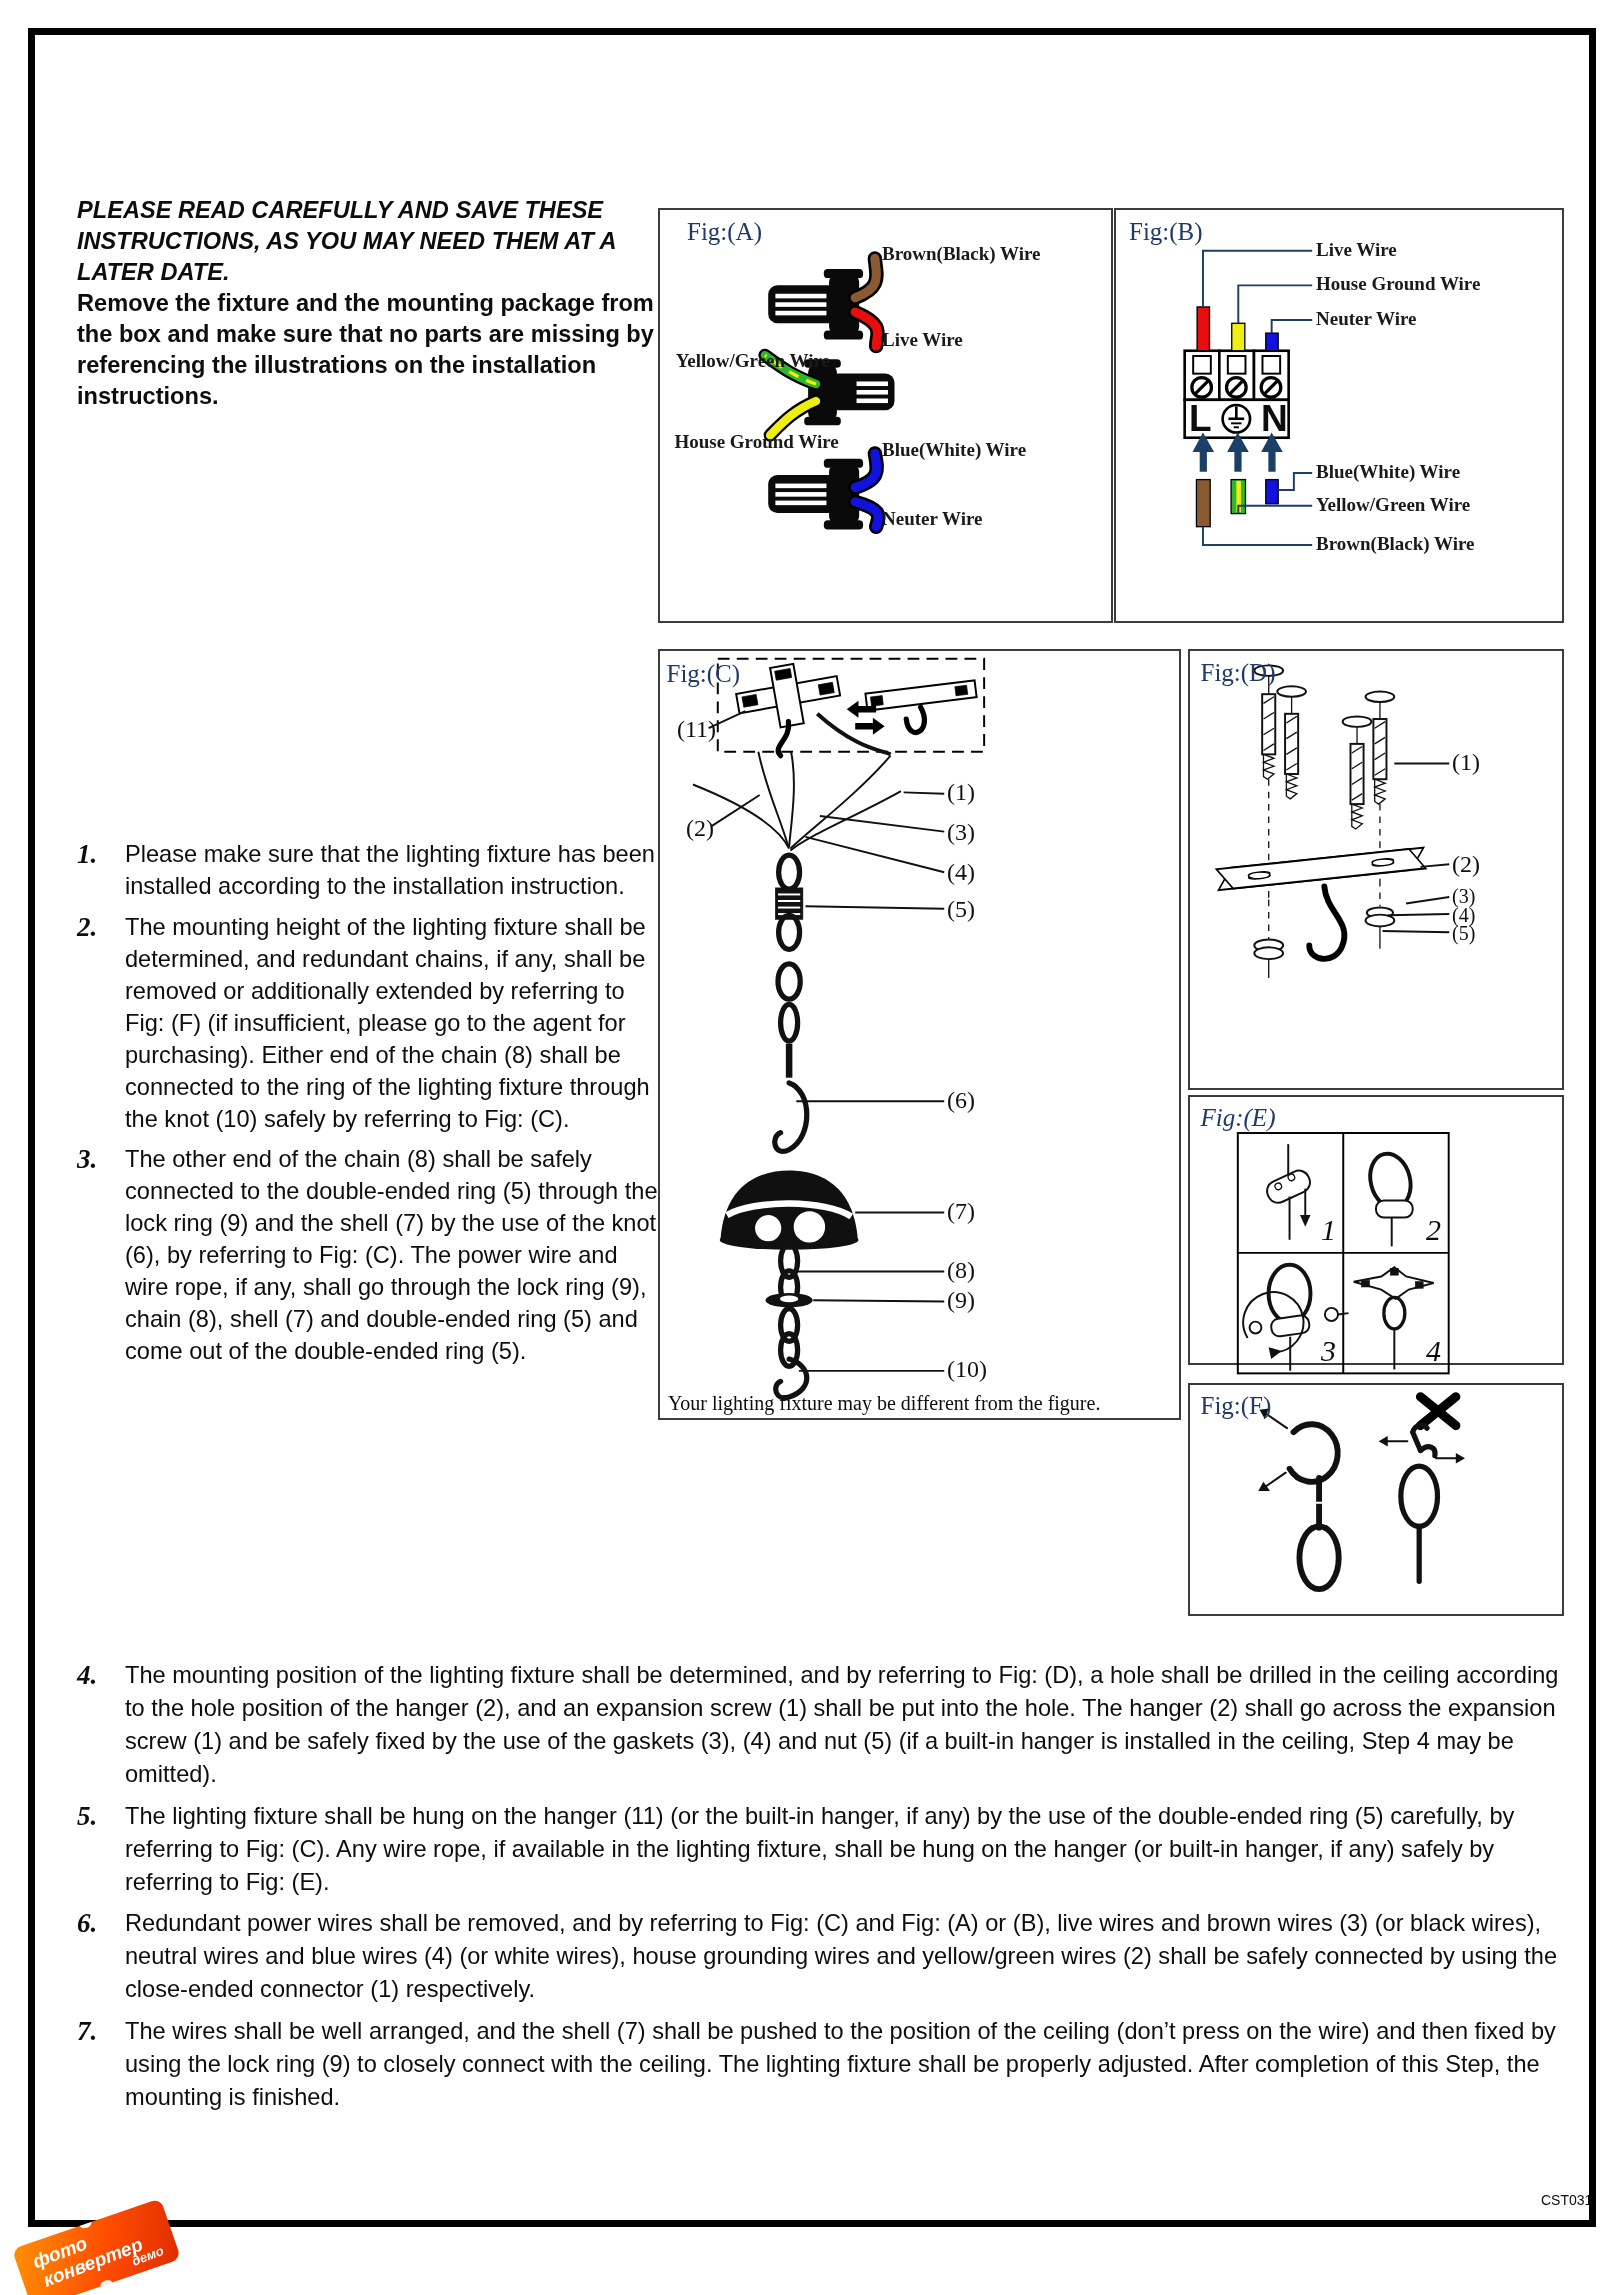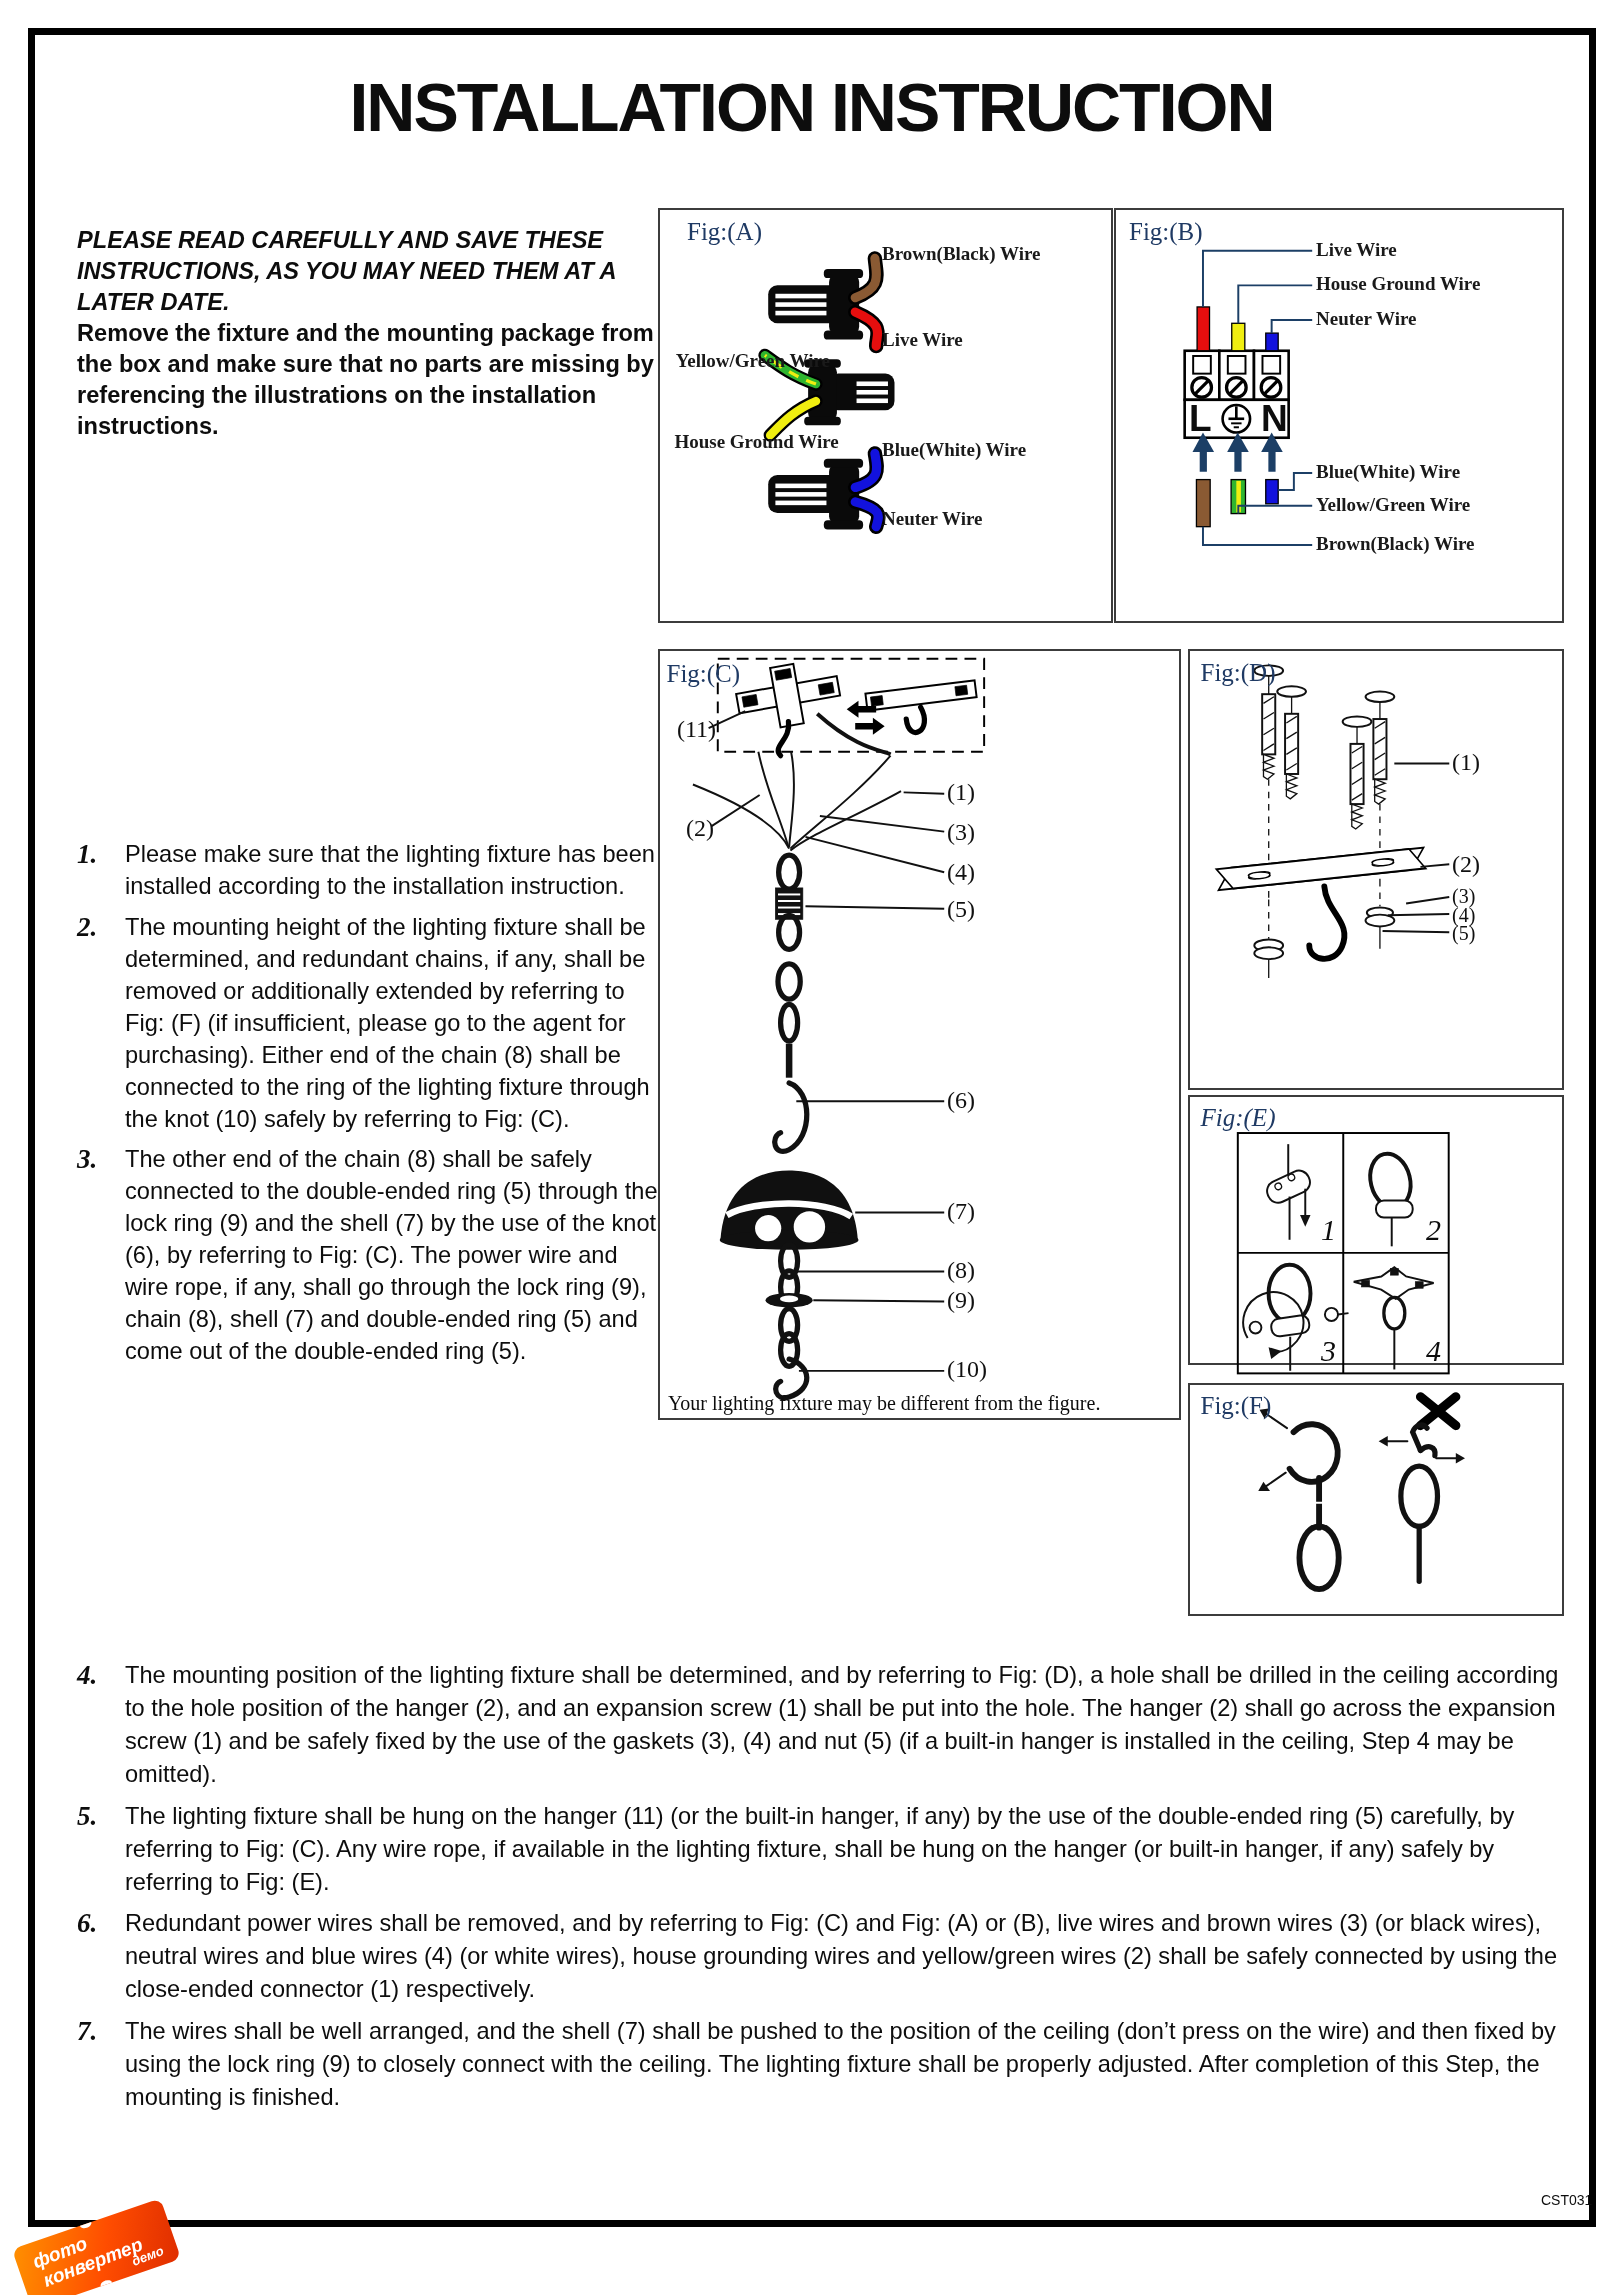--- a/index.html
+++ b/index.html
@@ -5,21 +5,21 @@
   html,body{margin:0;padding:0;background:#e8e8e8;}
   #page{position:relative;width:1623px;height:2295px;background:#ffffff;overflow:hidden;
         font-family:"Liberation Sans",sans-serif;color:#0d0d0d;}
   .page-border{position:absolute;left:27.5px;top:27.5px;width:1568px;height:2199px;
         border:7.2px solid #000;box-sizing:border-box;}
   .title{position:absolute;left:0;top:68px;width:1623px;text-align:center;
         font-size:68px;font-weight:bold;letter-spacing:-2px;}
   .intro{position:absolute;left:77px;top:195px;width:584px;font-size:23.6px;
         font-weight:bold;line-height:31px;}
   .intro p{margin:0;}
-  .intro .em{font-style:italic;margin-top:30px;}
+  .intro .em{font-style:italic;}
   .steps-left{position:absolute;left:77px;top:838px;width:589px;}
   .steps-bottom{position:absolute;left:77px;top:1659px;width:1504px;}
   .step{display:flex;margin-bottom:8.5px;}
   .step-num{flex:0 0 48px;font-family:"Liberation Serif",serif;font-style:italic;
         font-weight:bold;font-size:27px;line-height:32px;}
   .step-text{font-size:23.6px;line-height:32px;}
   .steps-bottom .step-text{line-height:33px;}
   .fig{position:absolute;border:2px solid #3c3c3c;background:#fff;box-sizing:border-box;}
   #figA{left:658px;top:208px;width:455px;height:415px;}
   #figB{left:1114px;top:208px;width:450px;height:415px;}
@@ -50,21 +50,20 @@
         transform:rotate(-2deg);line-height:19.6px;}
   .stamp-l1{left:15.7px;top:9.2px;} .stamp-l2{left:19.6px;top:29px;}
   .stamp-l3{left:110px;top:41px;font-size:13px;}
 </style>
 </head>
 <body>
 
 <div id="page">
   <div class="page-border"></div>
 
-  <div class="title">INSTALLATION INSTRUCTION</div>
 
   <div class="intro">
     <p class="em">PLEASE READ CAREFULLY AND SAVE THESE INSTRUCTIONS, AS YOU MAY NEED THEM AT A LATER DATE.</p>
     <p>Remove the fixture and the mounting package from the box and make sure that no parts are missing by referencing the illustrations on the installation instructions.</p>
   </div>
 
   <div class="steps-left">
     <div class="step">
       <div class="step-num">1.</div>
       <div class="step-text">Please make sure that the lighting fixture has been installed according to the installation instruction.</div>

